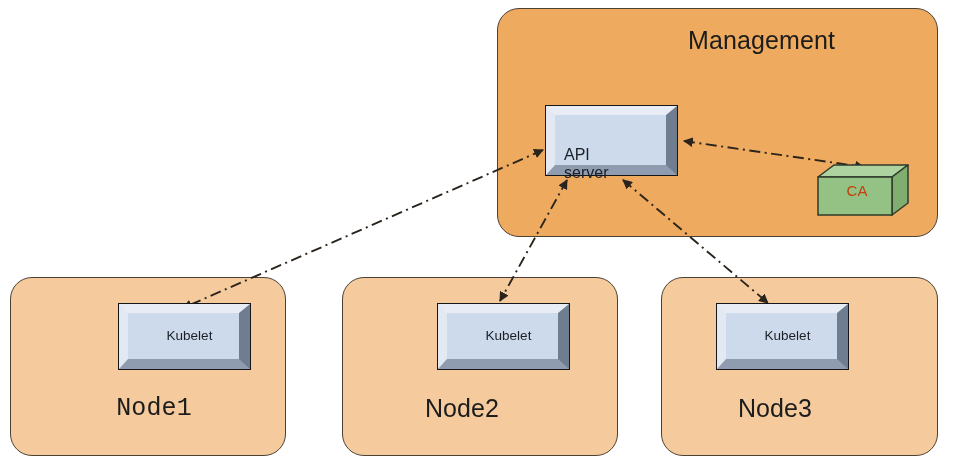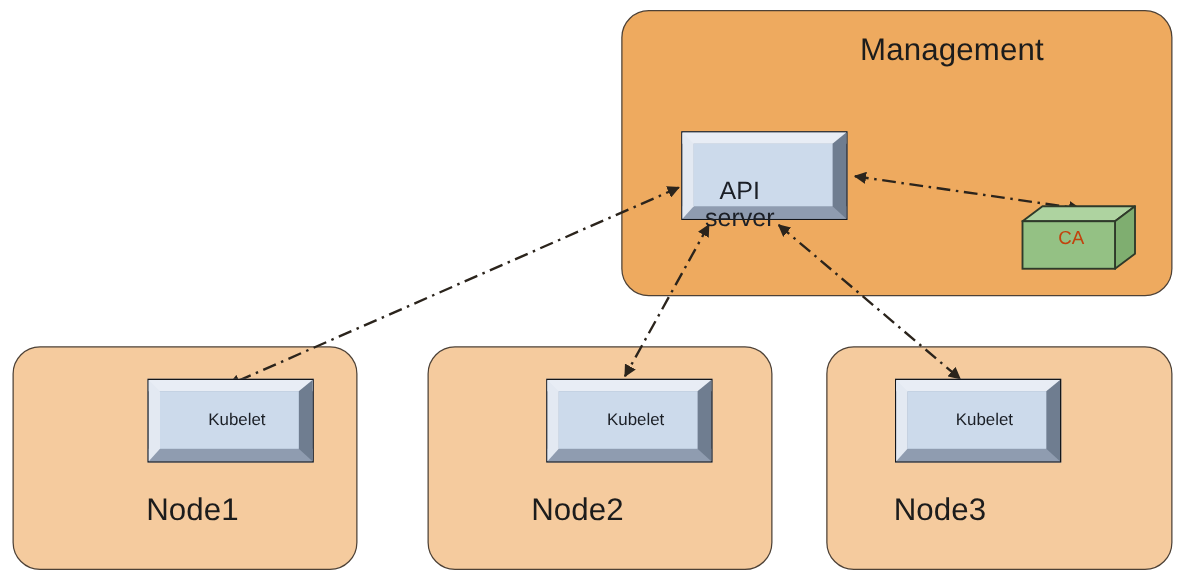--- a/index.html
+++ b/index.html
@@ -67,23 +67,23 @@
     margin-left: 44px;
   }
   .node-title {
     position: absolute;
     top: 394px;
     text-align: center;
     font-size: 25px;
     color: #1c1c1c;
     letter-spacing: 0.1px;
   }
-  #node-title-1 { left: 10px;  width: 288px; }
+  #node-title-1 { left: 10px;  width: 288px; font-family: Liberation Mono, monospace; }
   #node-title-2 { left: 332px; width: 260px; }
-  #node-title-3 { left: 638px; width: 228px; }
+  #node-title-3 { left: 661px; width: 228px; }
 
   
   .bevel-box {
     position: absolute;
     box-sizing: border-box;
     border: 1.4px solid #14161a;
     background: #9aa7bb;
   }
   
   .bevel-box .bevel-frame {
@@ -120,22 +120,22 @@
     height: 71px;
   }
   #api-server-box .bevel-frame { border-width: 9px 11px 10px 9px; }
   #api-server-box .bevel-inner {
     left: 9px; top: 9px; right: 11px; bottom: 10px;
     align-items: flex-start;
     justify-content: center;
     padding-left: 9px;
   }
   #api-server-box .bevel-inner-text {
-    font-size: 20px;
-    text-align: center;
+    font-size: 16px;
+    text-align: left;
     margin-top: 48px;
   }
 
   
   .kubelet-box {
     top: 303px;
     width: 133px;
     height: 67px;
   }
   #kubelet-box-1 { left: 118px; }

